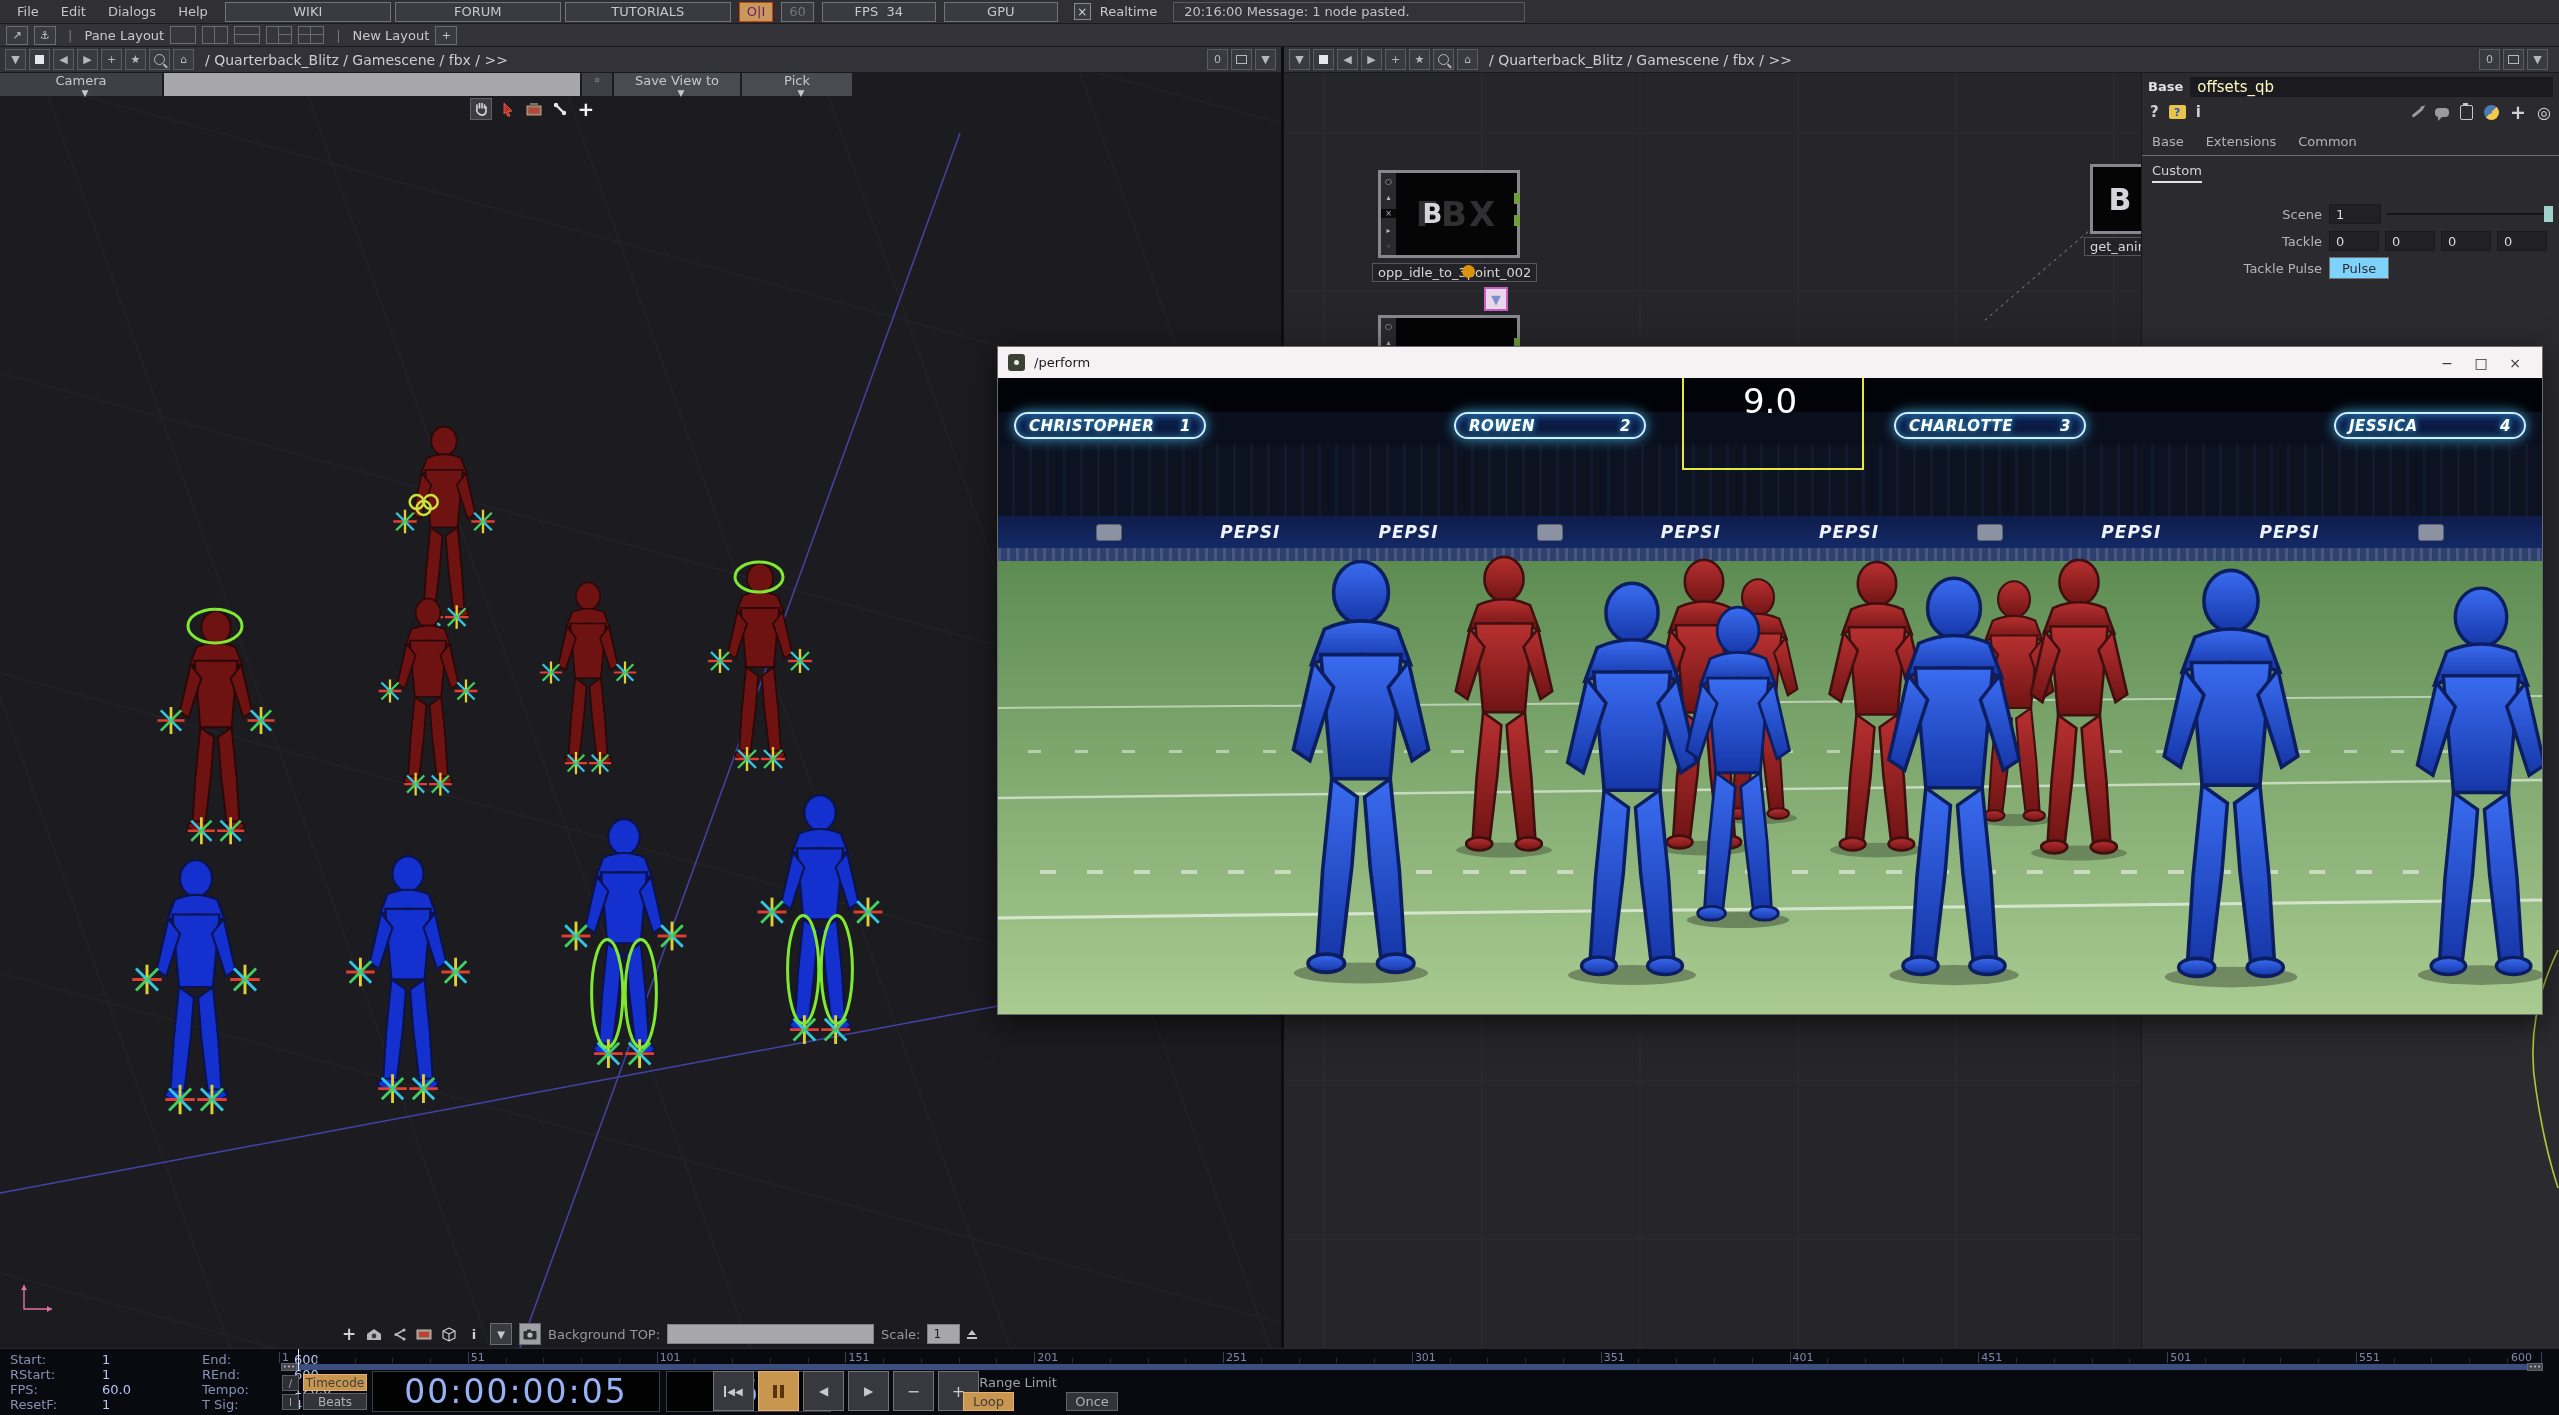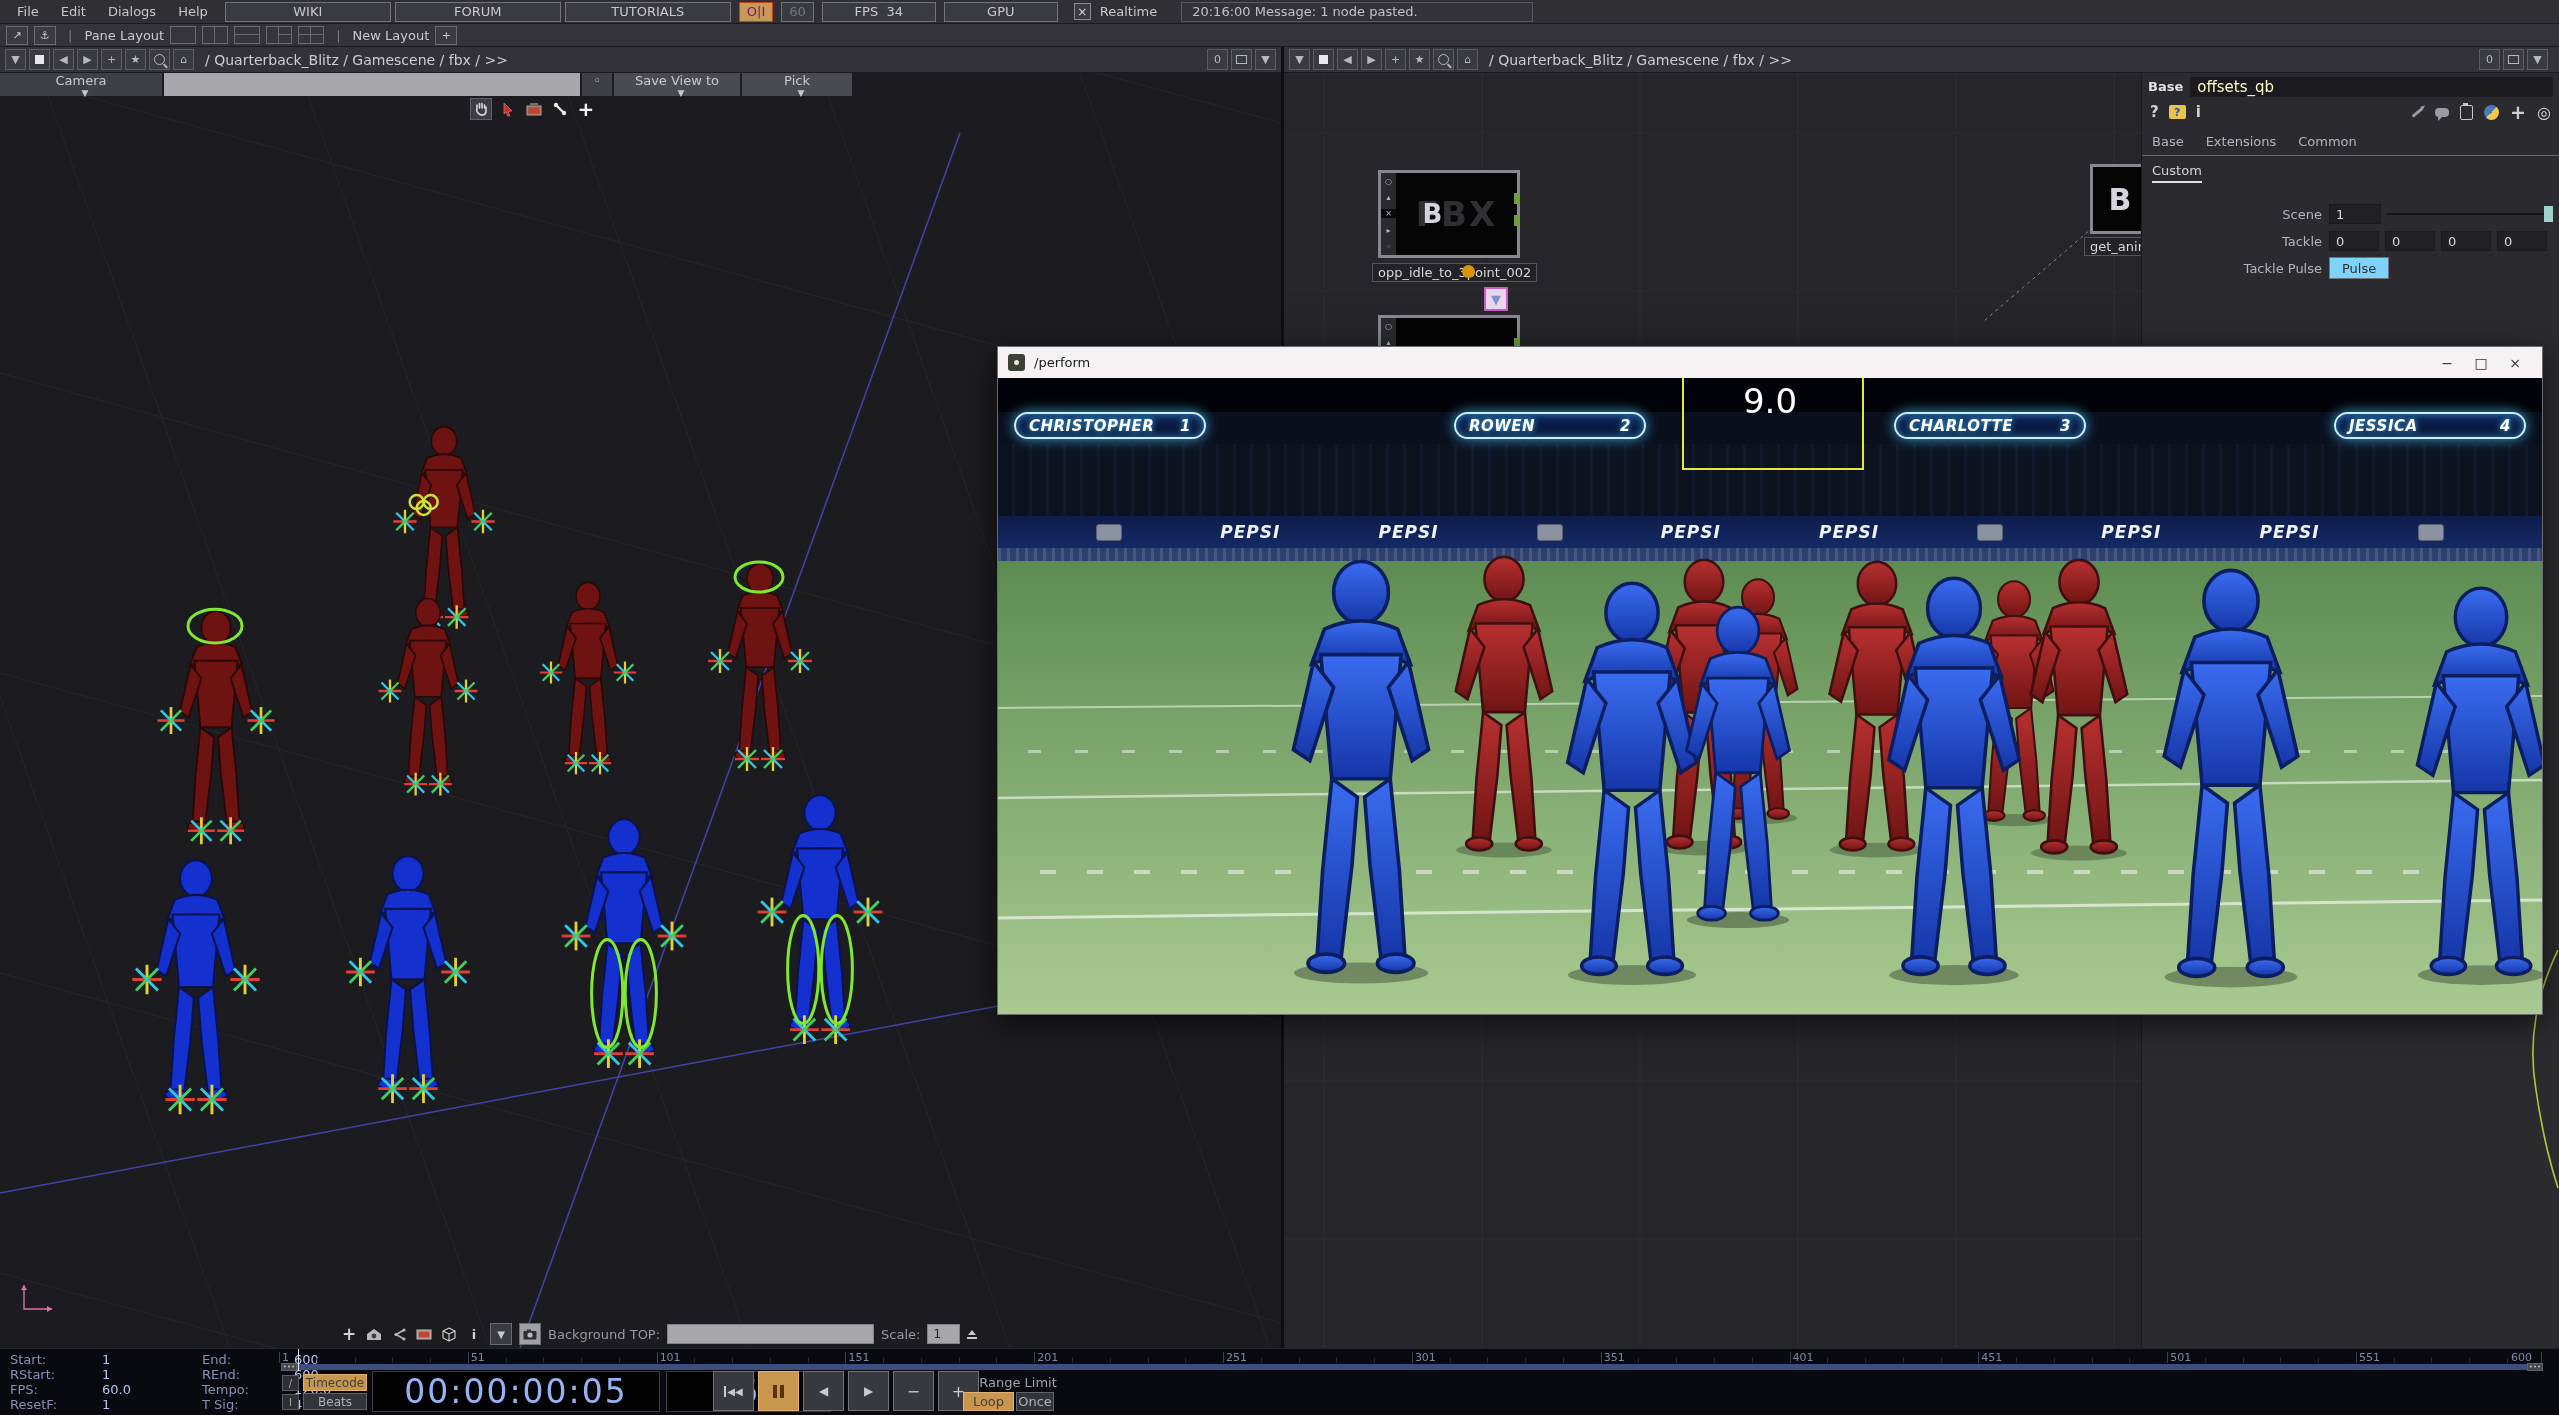--- a/index.html
+++ b/index.html
@@ -9,21 +9,21 @@
   
   .menubar{position:absolute;left:0;top:0;width:2559px;height:24px;background:#2f2f34;
            border-bottom:1px solid #1b1b1e;display:flex;align-items:center;gap:4px;padding-left:6px;box-sizing:border-box;}
   .menu-item{padding:0 11px;color:#c6c6ca;cursor:default;}
   .link-btn{width:150px;text-align:center;border:1px solid #73737b;background:#3a3a41;height:18px;line-height:18px;margin:0 3px;}
   .mini-btn{border:1px solid #73737b;background:#3a3a41;height:18px;line-height:18px;padding:0 7px;margin:0 2px;}
   .oi-btn{background:#c9995b;color:#701a75;border:1px solid #c2410c;font-weight:normal;}
   .dim{color:#76767c;}
   .chk{display:inline-flex;width:15px;height:15px;border:1px solid #8a8a92;background:#3a3a41;
        align-items:center;justify-content:center;color:#d8d8dc;font-size:12px;margin:0 5px 0 10px;}
-  .statusbox{border:1px solid #5a5a62;background:#323238;height:18px;line-height:18px;padding:0 10px;width:330px;margin-left:20px;color:#c2c2c6;}
+  .statusbox{border:1px solid #5a5a62;background:#323238;height:18px;line-height:18px;padding:0 10px;width:330px;margin-left:12px;color:#c2c2c6;}
   
   .layoutbar{position:absolute;left:0;top:24px;width:2559px;height:23px;background:#333339;
              border-bottom:1px solid #1b1b1e;display:flex;align-items:center;gap:6px;padding-left:6px;box-sizing:border-box;}
   .sq-btn{width:20px;height:17px;border:1px solid #6b6b73;background:#3a3a41;display:inline-flex;
           align-items:center;justify-content:center;font-size:11px;color:#c8c8cc;}
   .vdiv{color:#7a7a82;padding:0 6px;}
   .lp{width:24px;height:16px;border:1px solid #6b6b73;position:relative;background:#35353b;}
   .lp i{position:absolute;background:#6b6b73;}
   
   .pane{position:absolute;top:47px;height:1301px;background:#1c1c20;}
@@ -872,15 +872,15 @@
           <i></i>
         </span>
       </span>
     <span class="pbtn" style="left:803px;top:22px">◀</span>
     <span class="pbtn" style="left:848px;top:22px">▶</span>
     <span class="pbtn" style="left:893px;top:22px;font-size:16px">−</span>
     <span class="pbtn" style="left:938px;top:22px;font-size:16px">+</span>
 
     <span class="rl-label">Range Limit</span>
     <span class="rl-btn orange" style="left:963px;width:51px">Loop</span>
-    <span class="rl-btn darkbtn" style="left:1016px;width:38px">Once</span>
+    <span class="rl-btn darkbtn" style="left:1066px;width:52px">Once</span>
   </div>
 </div>
 
 </body></html>

